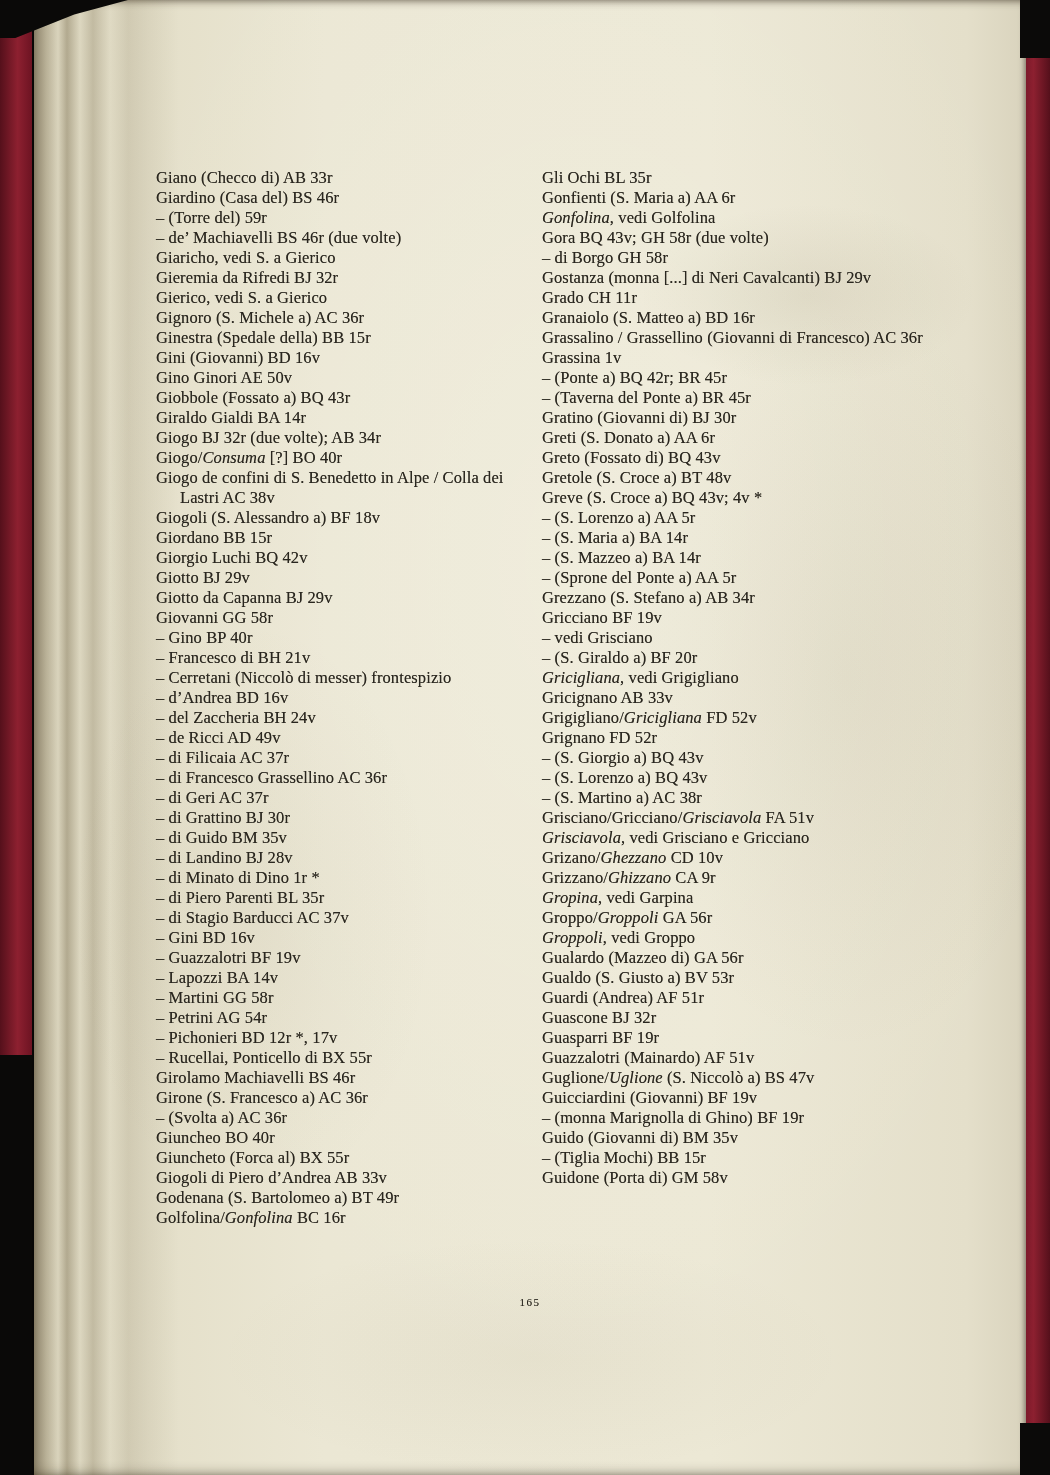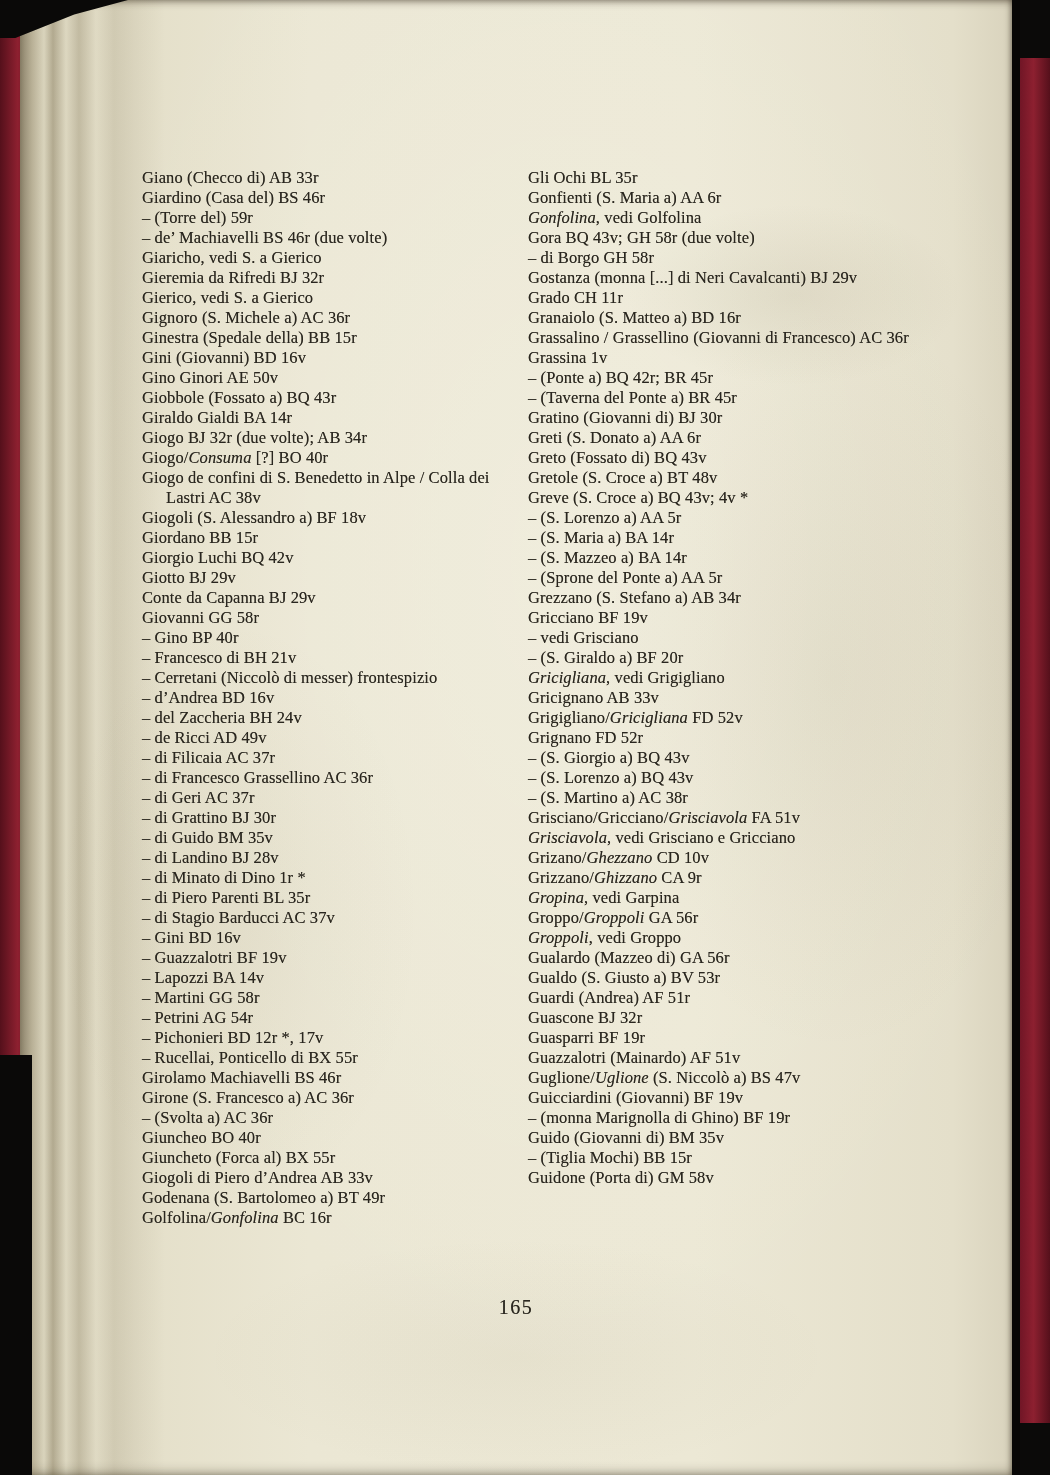--- a/index.html
+++ b/index.html
@@ -24,21 +24,21 @@
     position: absolute; left: 0; top: 0; width: 128px; height: 38px;
     background: #0a0908;
     clip-path: polygon(0 0, 100% 0, 58% 38%, 12% 100%, 0 100%);
   }
   .corner-tr { position: absolute; right: 0; top: 0; width: 30px; height: 58px; background: #0b0a09; }
   .corner-bl { position: absolute; left: 0; bottom: 0; width: 32px; height: 420px; background: #0a0908; }
   .corner-br { position: absolute; right: 0; bottom: 0; width: 30px; height: 52px; background: #0b0a09; }
 
   
   .page {
-    position: absolute; left: 20px; top: 0; width: 992px; height: 1475px;
+    position: absolute; left: 34px; top: 0; width: 992px; height: 1475px;
     background:
       radial-gradient(ellipse at 55% 38%, rgba(255,255,248,0.22), rgba(0,0,0,0) 65%),
       linear-gradient(to right, #d6d0b8 0px, #e4dfc9 115px, #ebe7d4 290px, #ece8d5 68%, #e4dfca 94%, #d9d3bd 100%),
       #e9e5d1;
     box-shadow:
       inset 0 7px 9px -6px rgba(40,30,15,0.55),
       inset 0 -9px 12px -8px rgba(40,30,15,0.45),
       inset -4px 0 6px -3px rgba(40,30,15,0.5);
   }
 
@@ -80,21 +80,21 @@
     color: #29261f;
     letter-spacing: 0.1px;
     padding-left: 24px; text-indent: -24px; 
     text-shadow: 0 0 0.5px rgba(45,40,28,0.55);
   }
   .entry i { font-style: italic; }
 
   .page-number {
     position: absolute; top: 1296px; left: 0; width: 100%;
     text-align: center;
-    font-size: 20px; color: #2a2720;
+    font-size: 11px; color: #2a2720;
     letter-spacing: 1.5px;
     text-shadow: 0 0 0.5px rgba(45,40,28,0.55);
   }
 </style>
 </head>
 <body>
 
 <div class="scan">
 
   <div class="cover-left"></div>
@@ -119,21 +119,21 @@
           <div class="entry">Gino Ginori AE 50v</div>
           <div class="entry">Giobbole (Fossato a) BQ 43r</div>
           <div class="entry">Giraldo Gialdi BA 14r</div>
           <div class="entry">Giogo BJ 32r (due volte); AB 34r</div>
           <div class="entry">Giogo/<i>Consuma</i> [?] BO 40r</div>
           <div class="entry">Giogo de confini di S. Benedetto in Alpe / Colla dei Lastri AC 38v</div>
           <div class="entry">Giogoli (S. Alessandro a) BF 18v</div>
           <div class="entry">Giordano BB 15r</div>
           <div class="entry">Giorgio Luchi BQ 42v</div>
           <div class="entry">Giotto BJ 29v</div>
-          <div class="entry">Conte da Capanna BJ 29v</div>
+          <div class="entry">Giotto da Capanna BJ 29v</div>
           <div class="entry">Giovanni GG 58r</div>
           <div class="entry">– Gino BP 40r</div>
           <div class="entry">– Francesco di BH 21v</div>
           <div class="entry">– Cerretani (Niccolò di messer) frontespizio</div>
           <div class="entry">– d’Andrea BD 16v</div>
           <div class="entry">– del Zaccheria BH 24v</div>
           <div class="entry">– de Ricci AD 49v</div>
           <div class="entry">– di Filicaia AC 37r</div>
           <div class="entry">– di Francesco Grassellino AC 36r</div>
           <div class="entry">– di Geri AC 37r</div>

